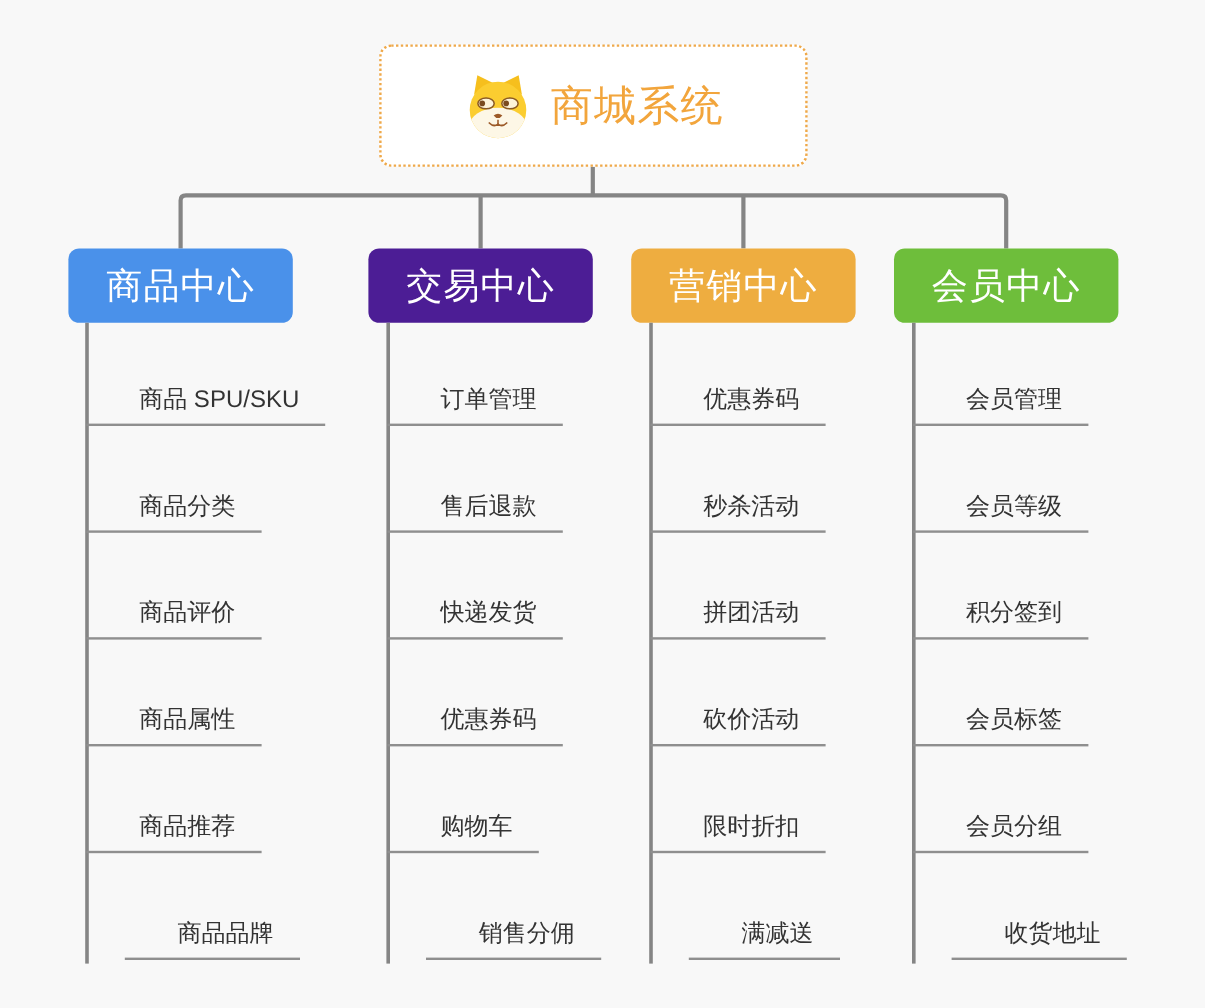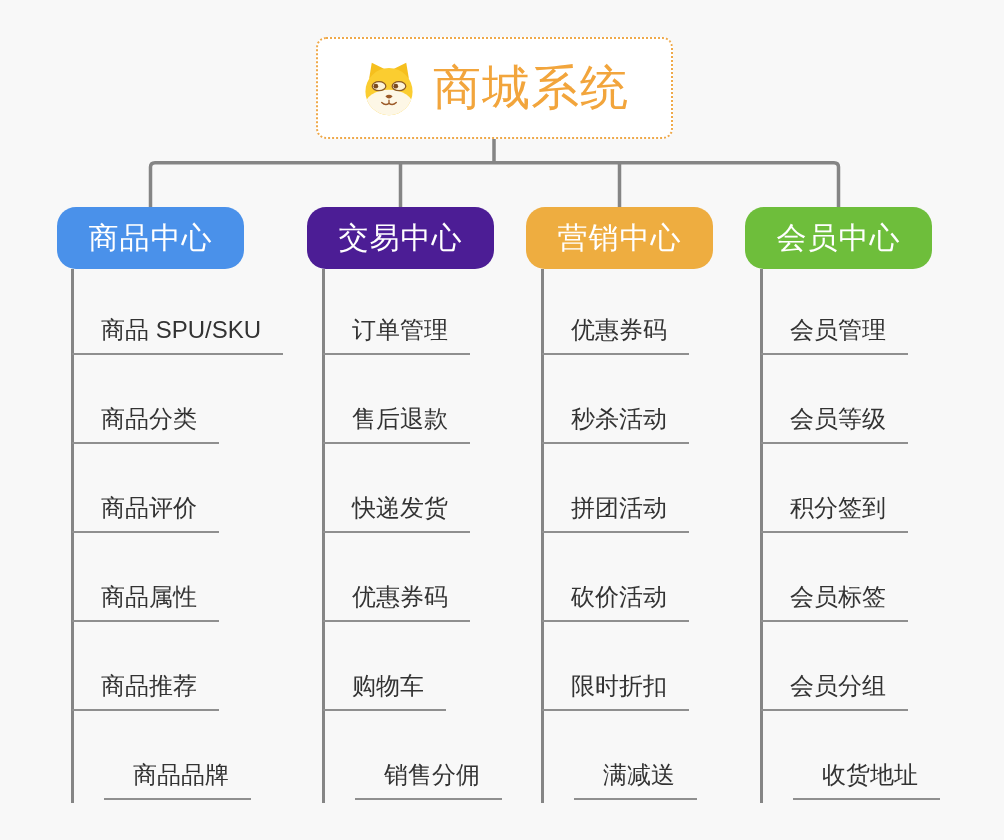--- a/index.html
+++ b/index.html
@@ -29,31 +29,31 @@
     background: #ffffff;
     border: 2px dotted #efa94a;
     border-radius: 10px;
     display: flex;
     align-items: center;
     justify-content: center;
     gap: 15px;
     cursor: pointer;
   }
   .root-title {
-    font-size: 48px;
+    font-size: 35px;
     letter-spacing: 1px;
     font-weight: 500;
   }
   .doge { width: 58px; height: 58px; display: block; }
   
   .branch-node {
     position: absolute;
     top: 207px;
     width: 187px; height: 62px;
-    border-radius: 19px;
+    border-radius: 9px;
     color: #ffffff;
     font-size: 30px;
     letter-spacing: 1px;
     display: flex;
     align-items: center;
     justify-content: center;
     cursor: pointer;
   }
   .b0 { left: 57px; }
   .b1 { left: 307px; }
@@ -70,23 +70,23 @@
   .t1 { left: 322px; }
   .t2 { left: 541px; }
   .t3 { left: 760px; }
   
   .leaf {
     position: absolute;
     height: 46px;
     box-sizing: content-box;
     display: flex;
     align-items: flex-end;
-    padding: 0 22px 7px 29px;
+    padding: 0 22px 7px 44px;
     border-bottom: 2px solid #8f8f8f;
-    font-size: 24px;
+    font-size: 20px;
     color: #333333;
     white-space: nowrap;
     cursor: pointer;
   }
   .c0 { left: 72px; }
   .c1 { left: 323px; }
   .c2 { left: 542px; }
   .c3 { left: 761px; }
   .r0 { top: 300px; }
   .r1 { top: 389px; }

